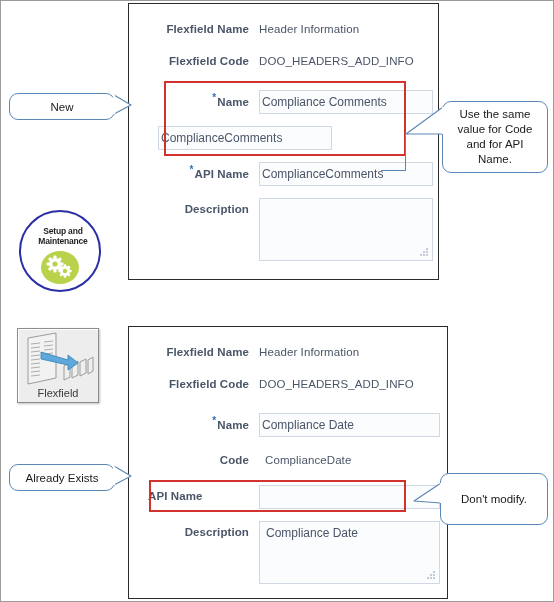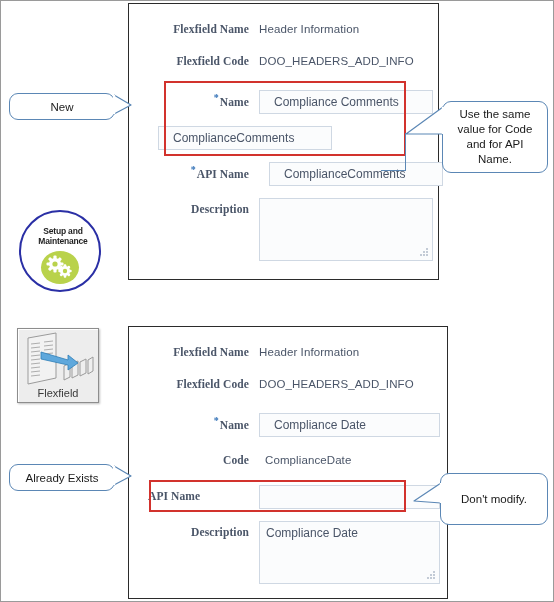--- a/index.html
+++ b/index.html
@@ -37,21 +37,20 @@
   }
   .lbl {
     font-size: 11.5px;
     font-weight: bold;
     color: #4a5568;
     text-align: right;
     line-height: 14px;
     padding-top: 4px;
     white-space: nowrap;
     letter-spacing: 0.1px;
-    font-family: Liberation Serif, serif;
   }
   .req {
     color: #2f6fb5;
     font-size: 10px;
     vertical-align: super;
     line-height: 8px;
     margin-right: 1px;
   }
   .val-static {
     font-size: 11.5px;
@@ -60,21 +59,21 @@
     padding-top: 4px;
     white-space: nowrap;
     letter-spacing: 0.1px;
   }
   .fld {
     background: #fbfcfd;
     border: 1px solid #cfd8e3;
     box-sizing: border-box;
     font-size: 12px;
     color: #4a5568;
-    padding: 4px 6px 3px 14px;
+    padding: 4px 6px 3px 2px;
     line-height: 15px;
     height: 24px;
     white-space: nowrap;
     overflow: hidden;
   }
   .txtarea {
     background: #fbfcfd;
     border: 1px solid #cfd8e3;
     box-sizing: border-box;
     font-size: 12px;
@@ -205,21 +204,21 @@
 
     <div class="form-row" style="left:19px; top:86px;">
       <div class="lbl" style="width:101px;"><span class="req">*</span><span>Name</span></div>
       <div class="fld" style="margin-left:10px; width:174px;">Compliance Comments</div>
     </div>
 
     <div class="form-row" style="left:19px; top:122px;">
       <div class="fld" style="margin-left:10px; width:174px;">ComplianceComments</div>
     </div>
 
-    <div class="form-row" style="left:19px; top:158px;gap:10px;">
+    <div class="form-row" style="left:19px; top:158px;">
       <div class="lbl" style="width:101px;"><span class="req">*</span><span>API Name</span></div>
       <div class="fld" style="margin-left:10px; width:174px;">ComplianceComments</div>
     </div>
 
     <div class="form-row" style="left:19px; top:194px;">
       <div class="lbl" style="width:101px;">Description</div>
       <div class="txtarea" style="margin-left:10px; width:174px; height:63px;">
         <span></span>
         <span class="grip">
           <i style="left:6px;top:0;"></i>

